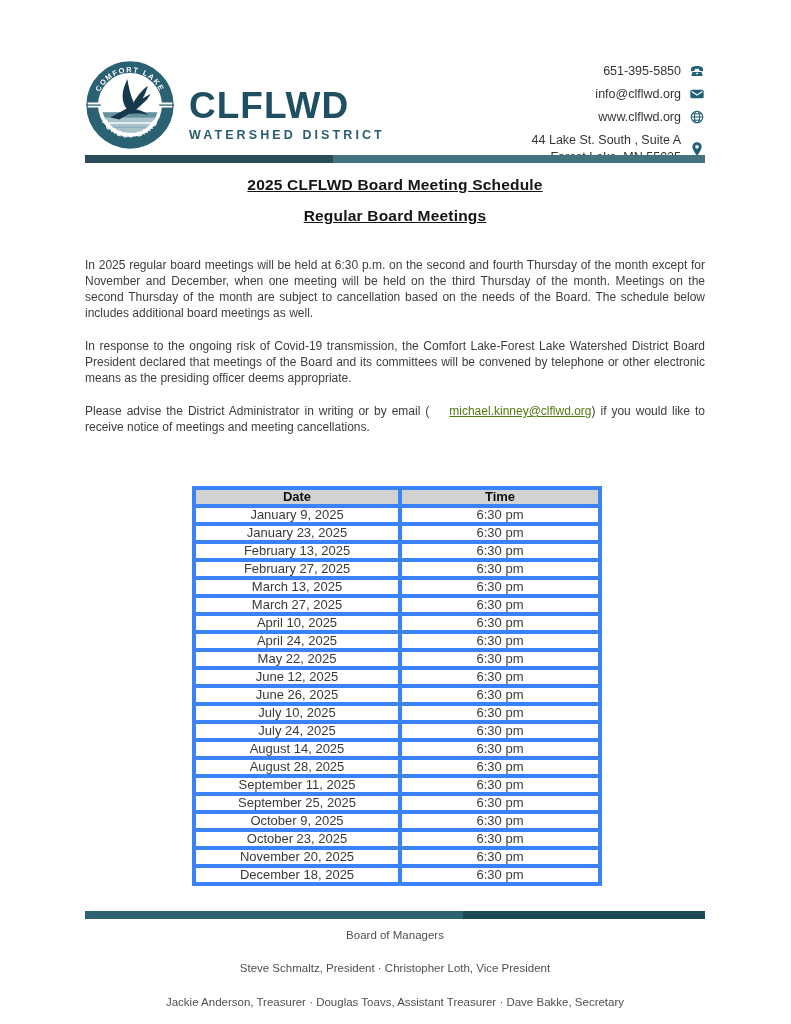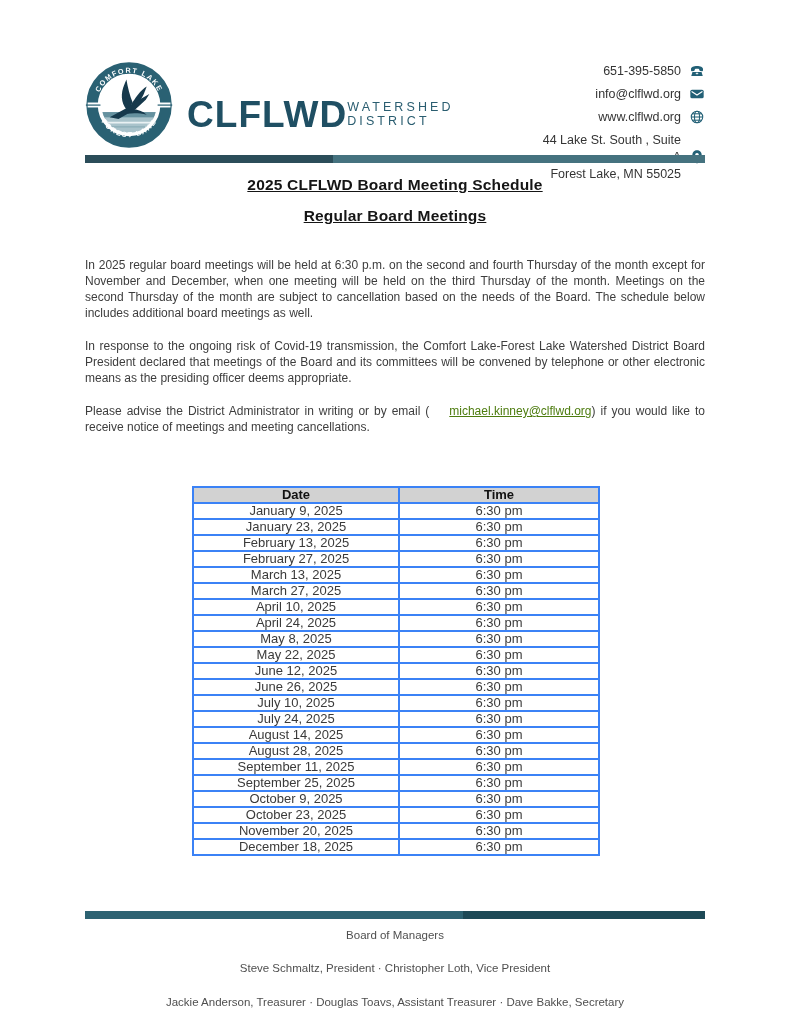--- a/index.html
+++ b/index.html
@@ -12,23 +12,23 @@
     font-family:"Liberation Sans", sans-serif;
     color:#3d3d3d;
     overflow:hidden;
   }
 
   
   .header { position:absolute; top:60px; left:85px; width:620px; height:96px;
             display:flex; justify-content:space-between; align-items:flex-start; }
   .brand { display:flex; align-items:center; gap:14px; }
   .logo-svg { width:90px; height:90px; display:block; }
-  .wordmark { display:flex; margin-top:18px; }
+  .wordmark { display:flex; flex-direction:column; margin-top:18px; }
   .acronym { font-size:37px; font-weight:bold; letter-spacing:1px; color:#1f4f63; line-height:1; }
-  .subtitle { font-size:12.5px; font-weight:400; letter-spacing:3.1px; color:#2a5d70; margin-top:4px; }
+  .subtitle { font-size:12.5px; font-weight:700; letter-spacing:3.1px; color:#2a5d70; margin-top:4px; }
 
   .contact { display:flex; flex-direction:column; align-items:flex-end; gap:7px; margin-top:3px; }
   .contact-row { display:flex; align-items:center; gap:8px; font-size:12.5px; color:#343434; }
   .contact-row svg { width:16px; height:16px; flex:0 0 auto; }
   .addr { text-align:right; line-height:1.35; }
 
   
   .bar-top { position:absolute; top:155px; left:85px; width:620px; height:8px;
     background:linear-gradient(to right, #2b4d59 0 40%, #45727f 40% 100%); }
   .bar-bottom { position:absolute; top:911px; left:85px; width:620px; height:8px;
@@ -41,21 +41,21 @@
 
   
   .body-copy { position:absolute; top:257px; left:85px; width:620px;
                font-size:12px; line-height:16px; text-align:justify; color:#3d3d3d; }
   .body-copy p + p { margin-top:17px; }
   a.email-link { color:#4d7c0f; text-decoration:underline;padding-left:20px; }
 
   
   .schedule { position:absolute; top:486px; left:192px; border-collapse:collapse;
               font-size:13px; color:#3a3a3a; }
-  .schedule th, .schedule td { border:2px solid #3b82f6; text-align:center;
+  .schedule th, .schedule td { border:4px solid #3b82f6; text-align:center;
               height:15px; line-height:14px; padding:0 4px; }
   .schedule th { background:#d2d2d2; color:#111; font-weight:bold; font-size:13px; height:16px; }
   .schedule .col-date { width:206px; }
   .schedule .col-time { width:200px; }
 
   
   .footer-text { position:absolute; top:929px; left:85px; width:620px; text-align:center; color:#555; }
   .footer-heading { font-size:11.5px; color:#4f4f4f; }
   .footer-line { font-size:11.5px; color:#4f4f4f; margin-top:20px; line-height:14px; }
   .footer-line:first-of-type { margin-top:8px; }
@@ -207,24 +207,20 @@
     <tr>
       <td>April 10, 2025</td>
       <td>6:30 pm</td>
     </tr>
 
     <tr>
       <td>April 24, 2025</td>
       <td>6:30 pm</td>
     </tr>
 
-    <tr>
-      <td>May 8, 2025</td>
-      <td>6:30 pm</td>
-    </tr>
 
     <tr>
       <td>May 22, 2025</td>
       <td>6:30 pm</td>
     </tr>
 
     <tr>
       <td>June 12, 2025</td>
       <td>6:30 pm</td>
     </tr>

